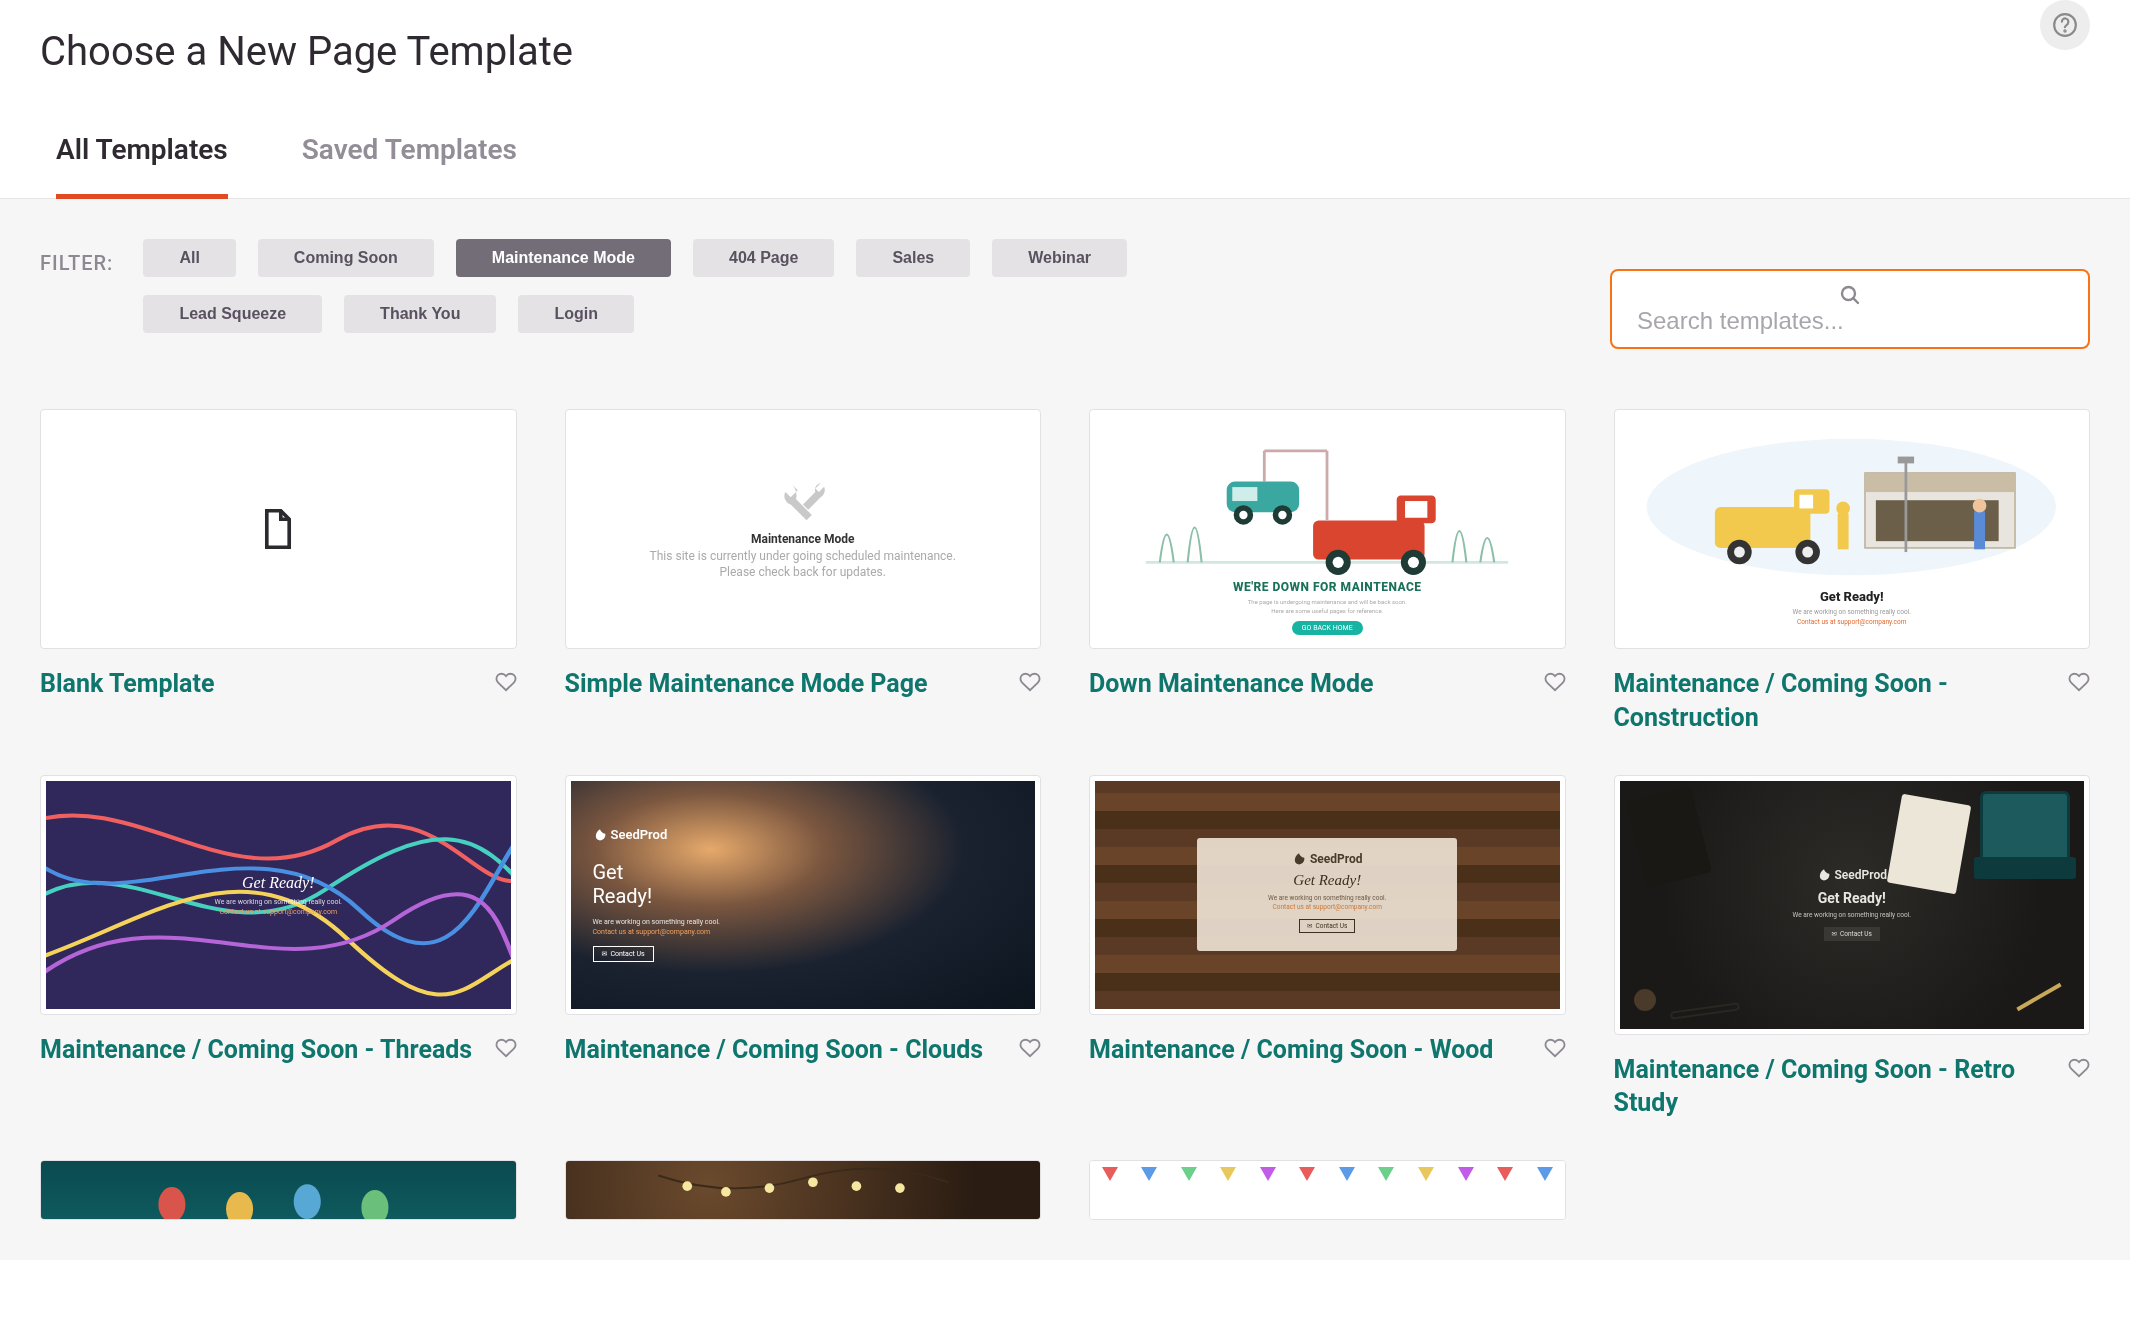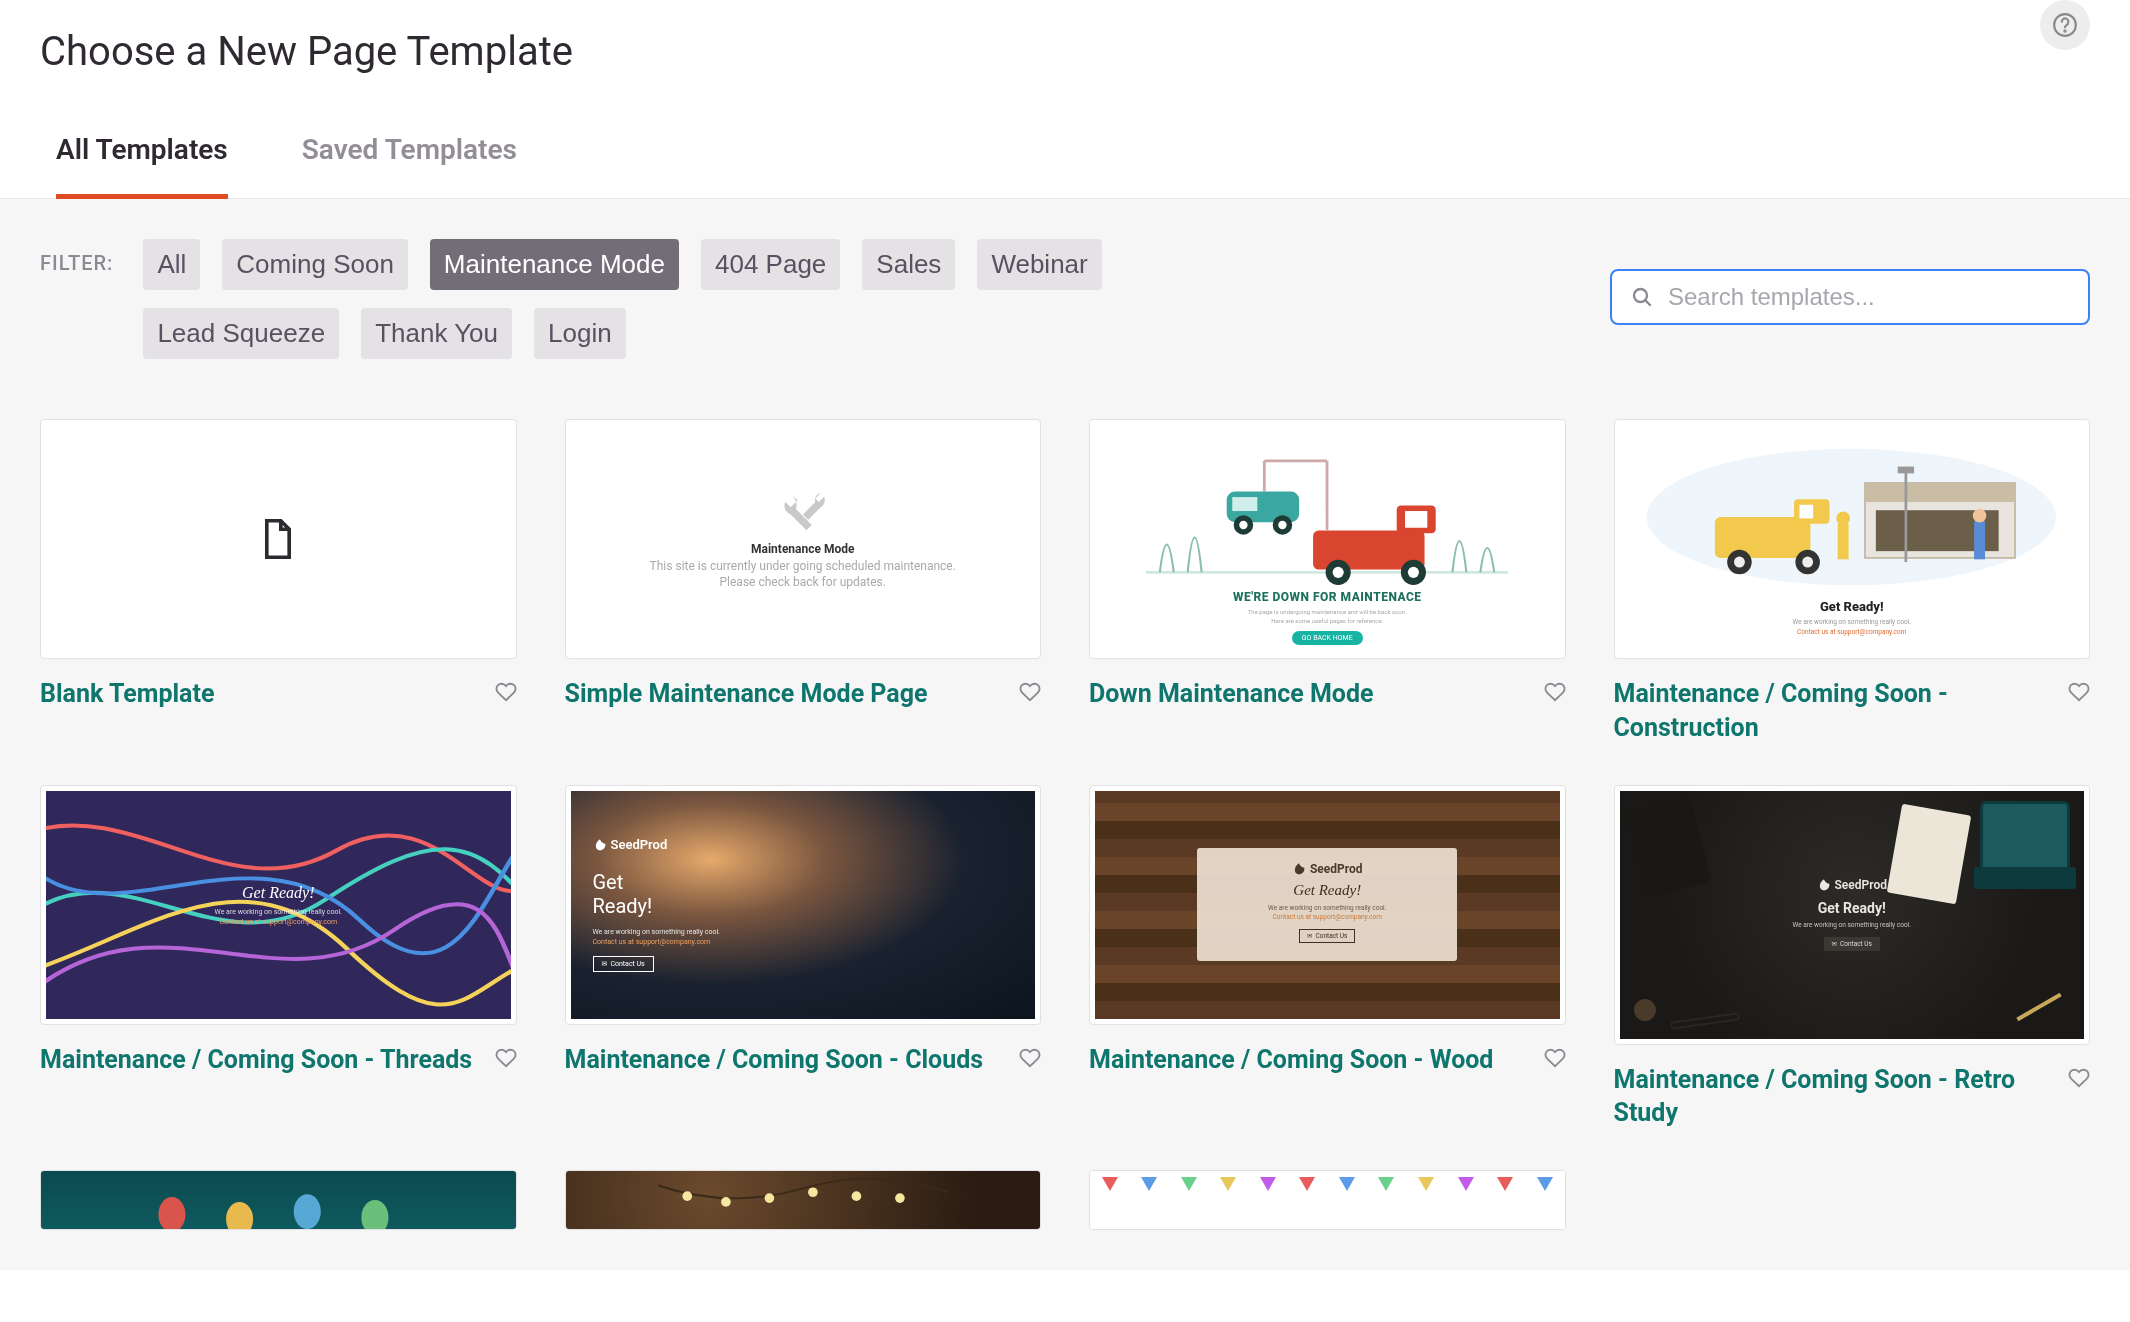--- a/index.html
+++ b/index.html
@@ -78,43 +78,44 @@
   }
   .filter-chips {
     display: flex;
     flex-wrap: wrap;
     gap: 18px 22px;
     max-width: 1000px;
   }
   .chip {
     background: #e4e2e5;
     color: #595160;
-    font-size: 26px;
-    font-weight: 400;
-    padding: 10px 14px;
+    font-size: 16px;
+    font-weight: 700;
+    padding: 10px 36px;
     border-radius: 4px;
     cursor: pointer;
     border: none;
   }
   .chip.active {
     background: #736d78;
     color: #fff;
   }
   .search-wrap {
     margin-left: auto;
     margin-top: 30px;
   }
   .search-box {
     display: flex;
     align-items: center;
-    border: 2px solid #3b82f6;
+    border: 2px solid #f97316;
     border-radius: 8px;
     background: #fff;
     padding: 12px 18px;
     width: 480px;
+    flex-direction: column;
   }
   .search-box svg { flex-shrink: 0; }
   .search-input {
     border: none;
     outline: none;
     font-size: 24px;
     color: #555;
     margin-left: 14px;
     width: 100%;
   }

